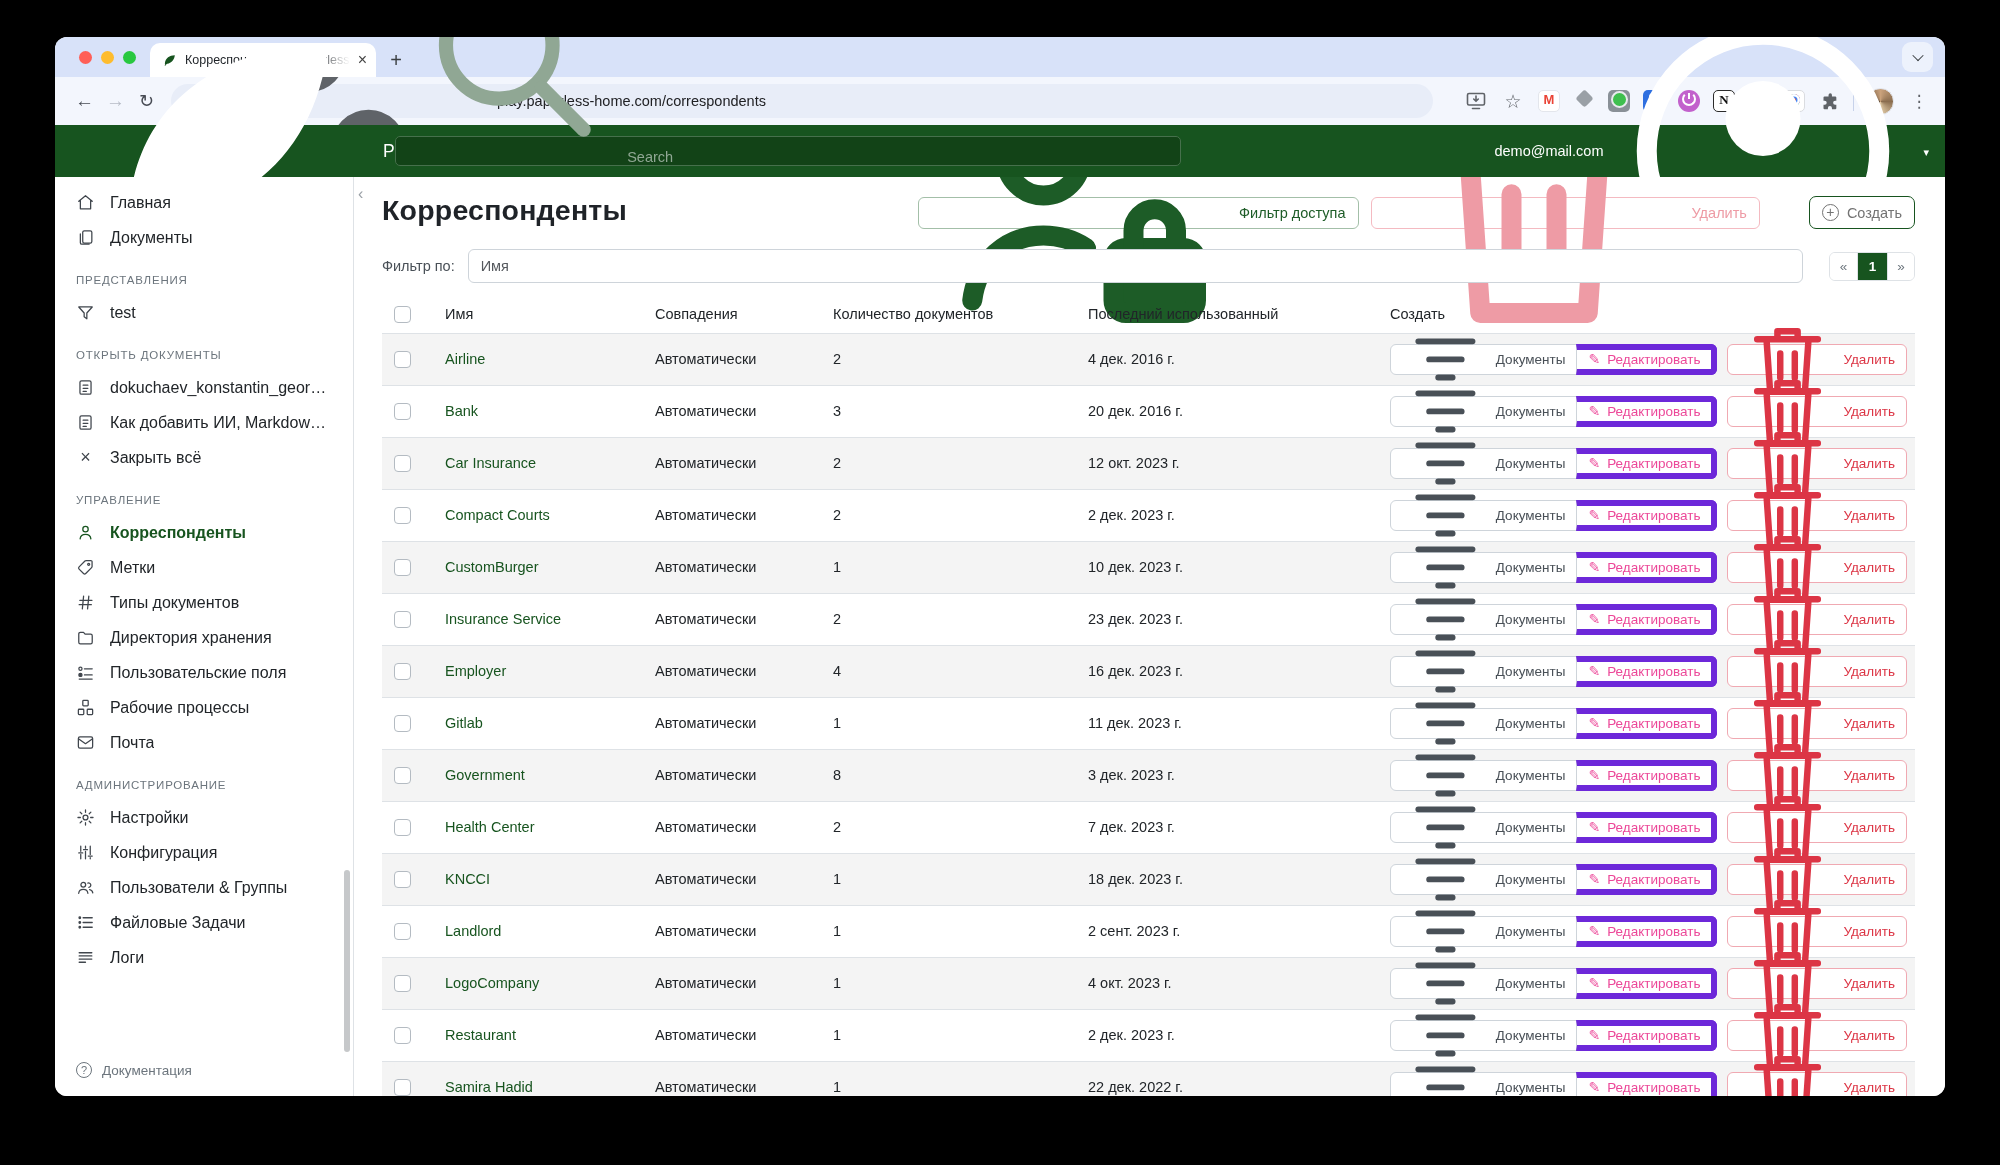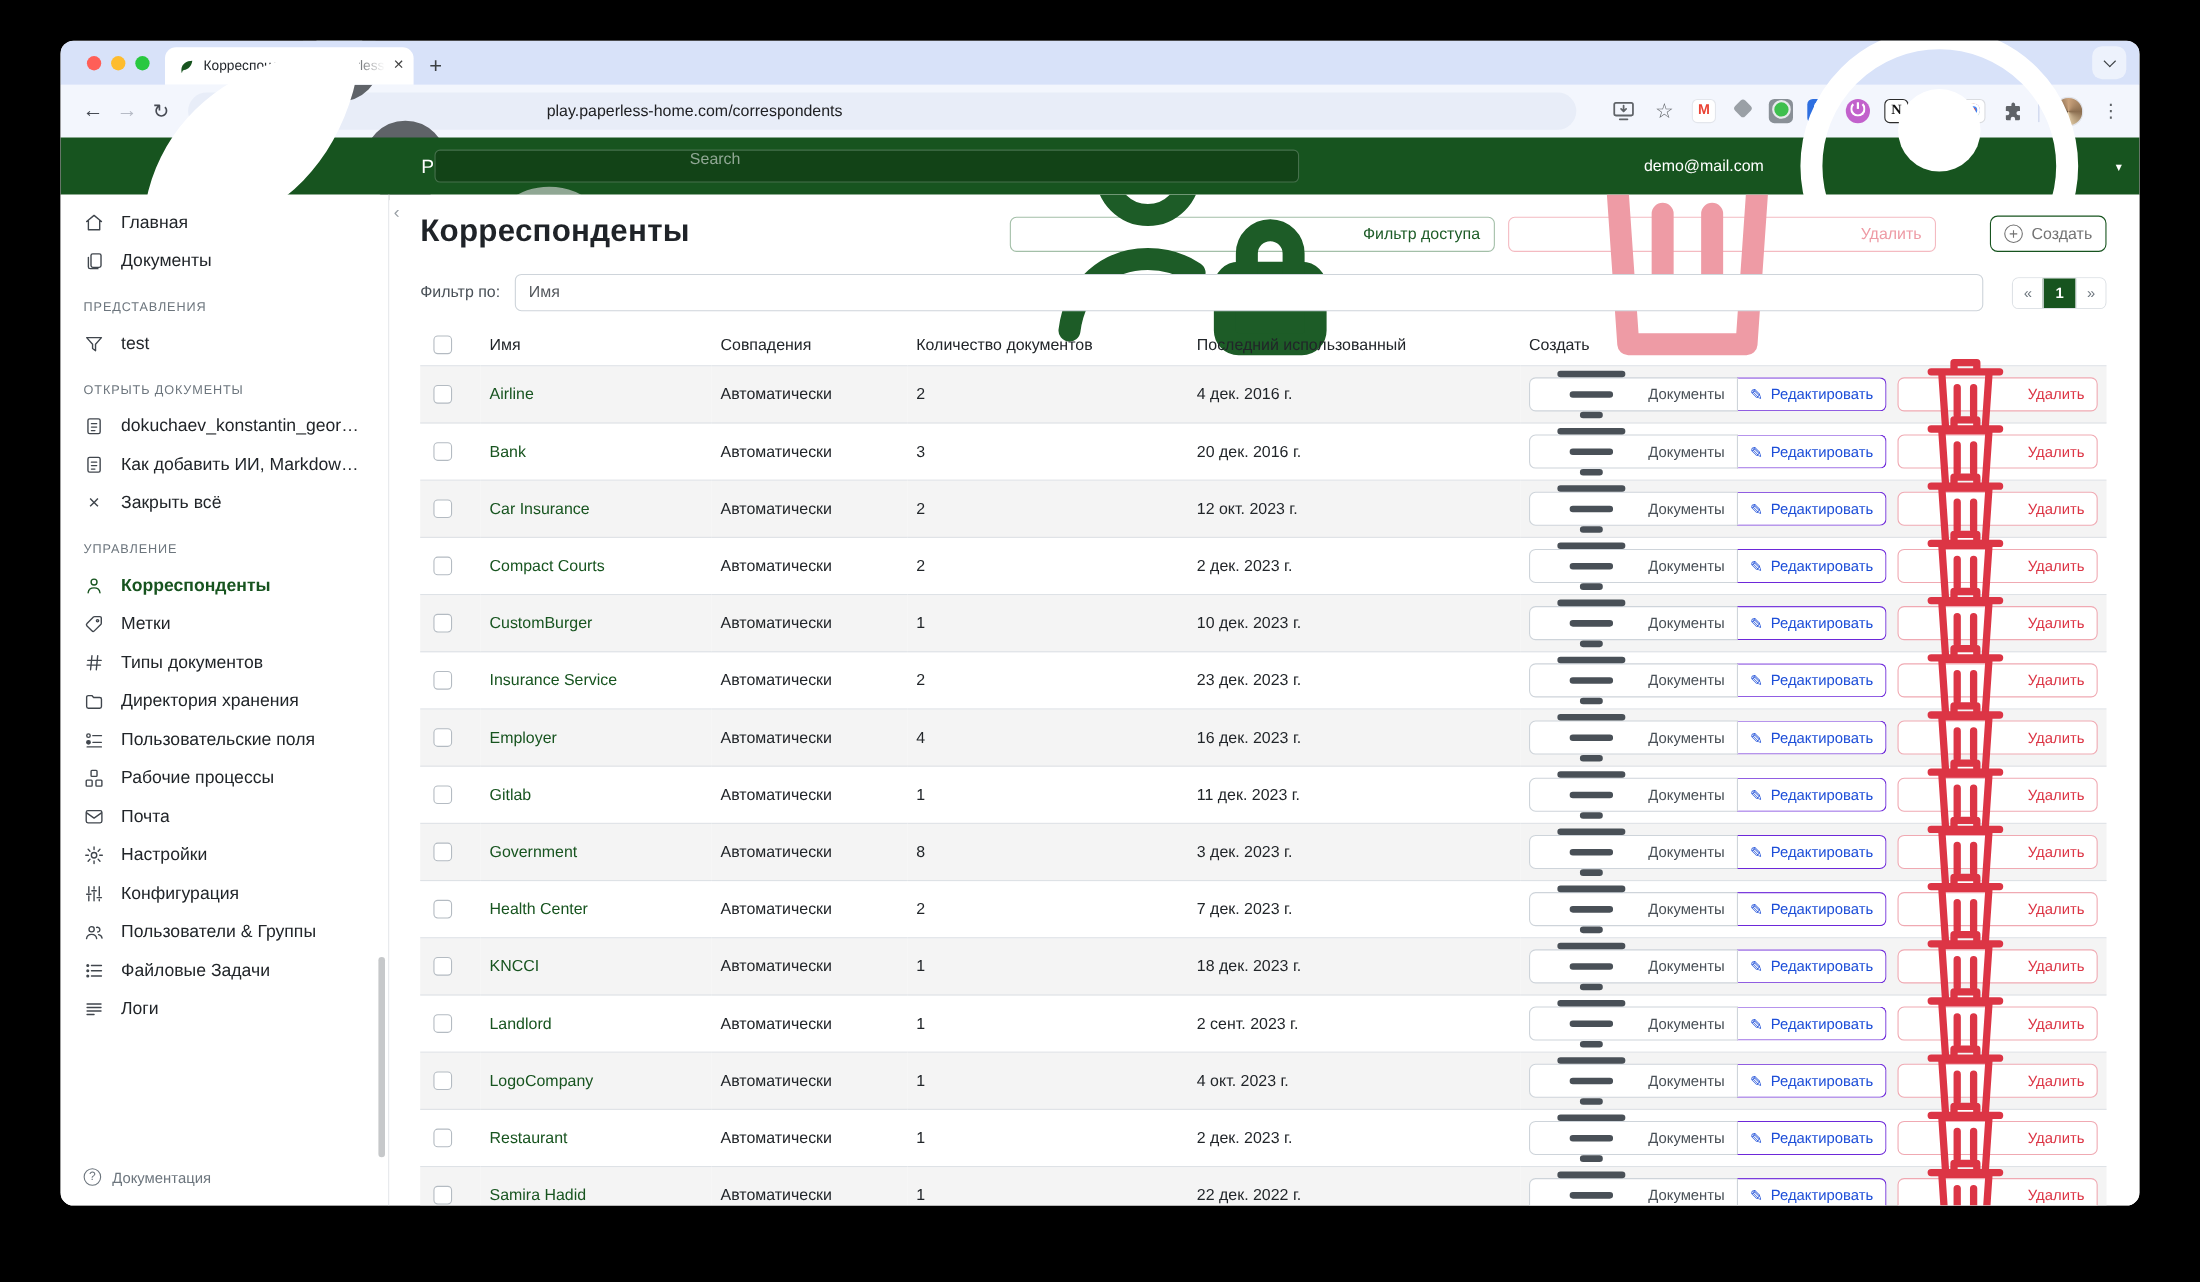--- a/index.html
+++ b/index.html
@@ -75,21 +75,21 @@
             background:conic-gradient(#caa27c,#8a6d4f,#e3cda8,#5f4a35,#caa27c); border:1px solid #e0e3ea; }
   .g-kebab::before{content:"⋮"; font-size:17px; color:#5f6368;}
 
   
   .appbar { height:52px; background:#17541f; flex:none; position:relative;
             display:flex; align-items:center; color:#fff; }
   .brand { display:flex; align-items:center; gap:11px; margin-left:17px; font-size:17.5px; }
   .brand svg { width:21px; height:21px; color:#fff; }
   .searchbox { position:absolute; left:340px; top:11px; width:786px; height:30px;
                background:#124317; border:1px solid #46704c; border-radius:5px;
-               display:flex; align-items:flex-start; gap:8px; padding:0 10px; }
+               display:flex; align-items:flex-end; gap:8px; padding:0 10px; }
   .searchbox svg { width:15px; height:15px; color:#90a794; flex:none; }
   .searchbox input { background:transparent; border:none; outline:none; color:#d7e2d8;
                      font-size:14.5px; width:100%; font-family:inherit; }
   .searchbox input::placeholder { color:#90a794; }
   .user-menu { margin-left:auto; margin-right:16px; display:flex; align-items:center; gap:10px; font-size:14.5px; }
   .user-menu svg { width:25px; height:25px; color:#fff; }
   .g-caret::before{content:"▾"; font-size:11px; color:#fff;}
 
   
   .main { flex:1; display:flex; min-height:0; }
@@ -151,22 +151,22 @@
   td { height:52px; padding:0 8px; border-top:1px solid #dee2e6; }
   tbody tr:nth-child(odd) { background:#f4f4f4; }
   .cb { width:17px; height:17px; border:1px solid #b4bbc2; border-radius:4px; background:#fff;
         display:inline-block; vertical-align:middle; margin-left:4px; }
   .name-link { color:#17541f; text-decoration:none; }
   .rowact { display:flex; align-items:center; }
   .btn-sm { display:inline-flex; align-items:center; gap:7px; height:31px; padding:0 11px;
             font-size:13.5px; background:#fff; white-space:nowrap; }
   .btn-sm svg { width:14px; height:14px; }
   .bg-left { border:1px solid #ced4da; border-radius:6px 0 0 6px; color:#495057; }
-  .bg-right { border:1px solid #6d28d9; border-left:1px solid #ced4da; margin-left:-1px;
-              border-radius:0 6px 6px 0; color:#1d4ed8; }
+  .bg-right { border:6px solid #6d28d9; border-left:1px solid #ced4da; margin-left:-1px;
+              border-radius:0 6px 6px 0; color:#ec4899; }
   .btn-del { border:1px solid #f0a9b2; border-radius:6px; color:#dc3545; margin-left:10px; }
   .g-pencil::before{content:"✎"; font-size:14px;}
 </style>
 </head>
 <body>
 
 <div class="screen">
 <div class="window">
 
   <div class="tabstrip">
@@ -421,20 +421,21 @@
         <div class="side-item">
           <span data-icon="mail">
               <svg viewBox="0 0 24 24" fill="none" stroke="currentColor" stroke-width="1.6" stroke-linecap="round" stroke-linejoin="round" style="width:100%;height:100%">
                 <rect x="3" y="5" width="18" height="14" rx="2"></rect>
                 <path d="m3.5 7.5 8.5 6 8.5-6"></path>
               </svg>
             </span>
           <span class="side-label">Почта</span>
         </div>
 
+      <div class="side-heading">АДМИНИСТРИРОВАНИЕ</div>
 
         <div class="side-item">
           <span data-icon="gear">
               <svg viewBox="0 0 24 24" fill="none" stroke="currentColor" stroke-width="1.6" stroke-linecap="round" stroke-linejoin="round" style="width:100%;height:100%">
                 <circle cx="12" cy="12" r="3.1"></circle>
                 <path d="M12 2.5v3M12 18.5v3M2.5 12h3M18.5 12h3M5.2 5.2l2.1 2.1M16.7 16.7l2.1 2.1M18.8 5.2l-2.1 2.1M7.3 16.7l-2.1 2.1"></path>
               </svg>
             </span>
           <span class="side-label">Настройки</span>
         </div>

